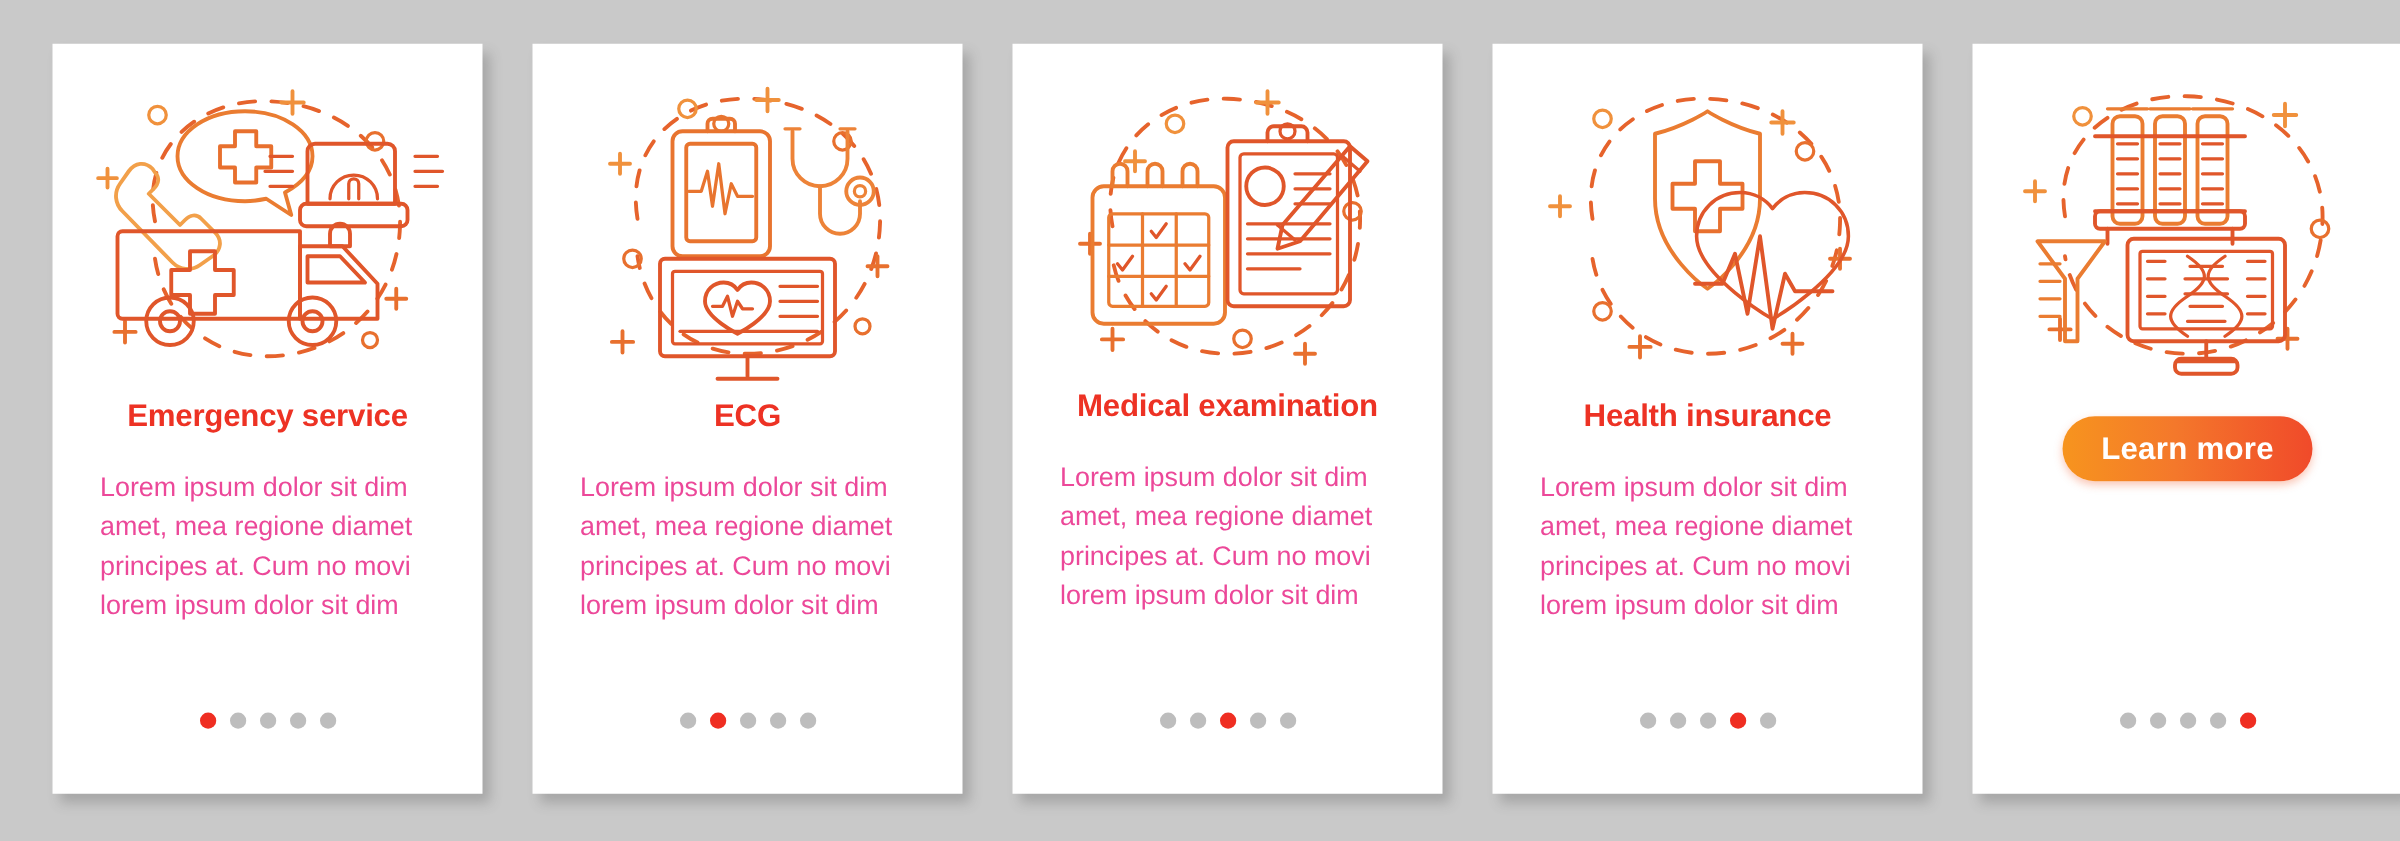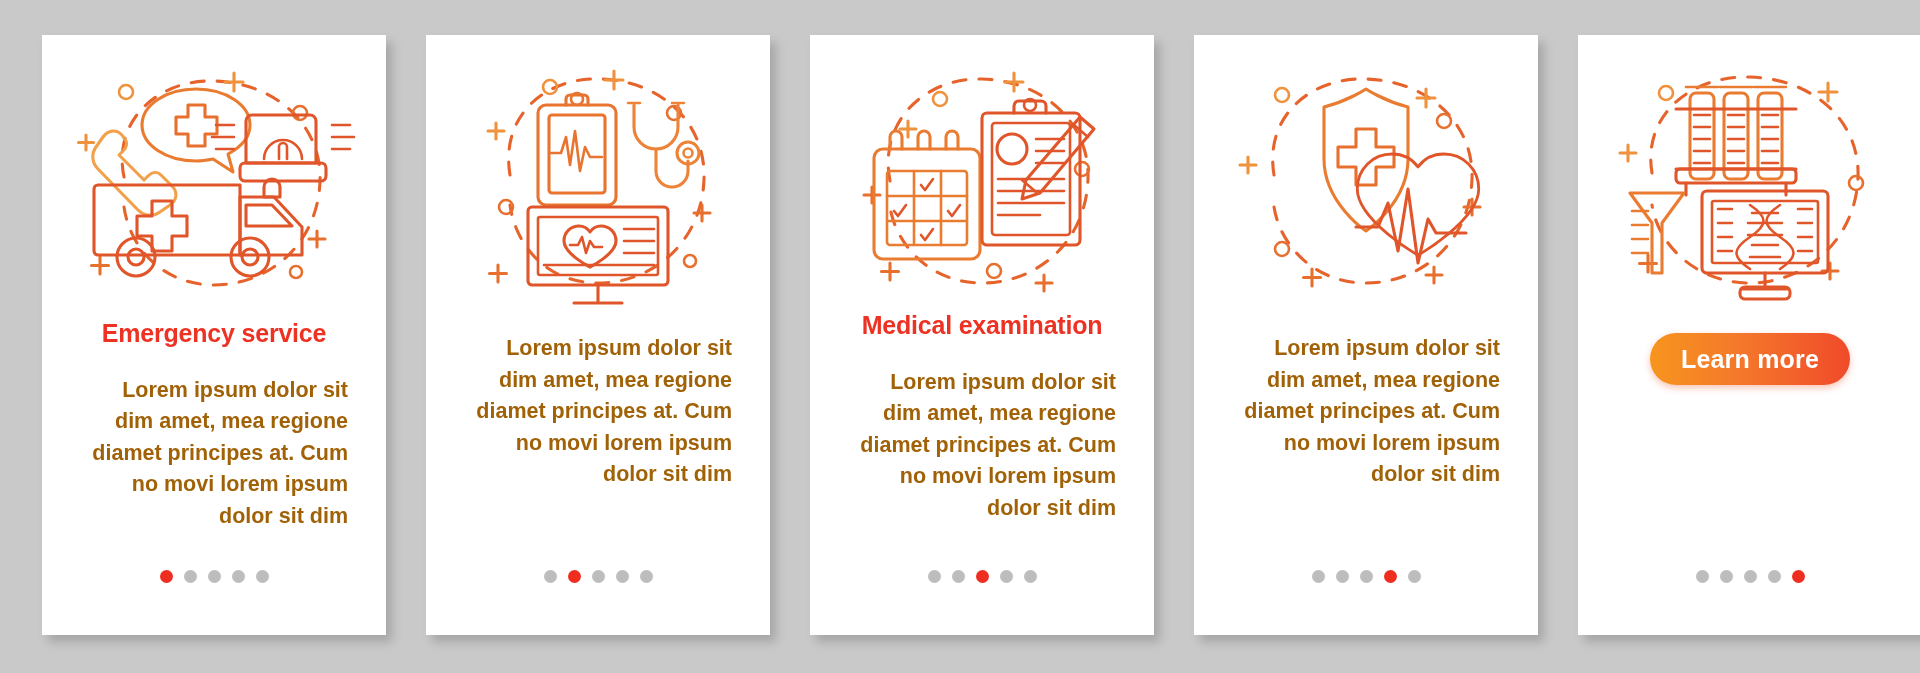--- a/index.html
+++ b/index.html
@@ -63,25 +63,25 @@
     font-weight: bold;
     line-height: 1.18;
     color: #ed3224;
     letter-spacing: -0.2px;
   }
   .card-title.two-line { margin-top: 4px; }
 
   .card-body {
     margin-top: 26px;
     width: 268px;
-    text-align: right;
+    text-align: left;
     font-size: 21.5px;
     line-height: 1.47;
-    color: #a16207;
-    font-weight: 700;
+    color: #ec4899;
+    font-weight: 400;
   }
 
   .dots {
     position: absolute;
     left: 0;
     right: 0;
     bottom: 52px;
     display: flex;
     justify-content: center;
     gap: 11px;
@@ -210,20 +210,21 @@
           <rect class="ln-thin" stroke="#e0562a" x="90" y="160" width="120" height="58" rx="2"></rect>
           <path class="ln" stroke="#e0562a" d="M150,228 v16 M126,246 h48"></path>
 
           <path class="ln" stroke="#e0562a" d="M116,184 c0,-9 7,-15 15,-15 c5,0 9,3 11,6 c2,-3 6,-6 11,-6 c8,0 15,6 15,15 c0,13 -26,26 -26,26 c0,0 -26,-13 -26,-26 z"></path>
           <path class="ln-thin" stroke="#e0562a" d="M122,188 h8 l4,-8 4,16 4,-12 4,6 h8"></path>
 
           <path class="ln-thin" stroke="#e0562a" d="M176,172 h30 M176,184 h30 M176,196 h30"></path>
           <path class="ln-thin" stroke="#e0562a" d="M96,208 h110"></path>
         </svg>
       </div>
+      <div class="card-title">ECG</div>
       <div class="card-body">Lorem ipsum dolor sit dim amet, mea regione diamet principes at. Cum no movi lorem ipsum dolor sit dim</div>
       <div class="dots">
         <span class="dot"></span>
         <span class="dot active"></span>
         <span class="dot"></span>
         <span class="dot"></span>
         <span class="dot"></span>
       </div>
     </div>
 
@@ -287,20 +288,21 @@
           <path class="ln" stroke="#e8702e" d="M96,212 v17 M87.5,220.5 h17"></path>
           <path class="ln" stroke="#e8702e" d="M218,210 v16 M210,218 h16"></path>
 
           <path class="ln" stroke="#ea7c31" d="M108,50 l0,0 c24,-6 42,-18 42,-18 s18,12 42,18 l0,52 c0,44 -42,72 -42,72 s-42,-28 -42,-72 z"></path>
           <path class="ln" stroke="#e8702e" d="M140,72 h20 v18 h18 v20 h-18 v18 h-20 v-18 h-18 v-20 h18 z"></path>
 
           <path class="ln" stroke="#e0562a" d="M160,142 c0,-22 17,-38 38,-38 c12,0 22,6 28,14 c6,-8 16,-14 28,-14 c21,0 38,16 38,38 c0,34 -66,72 -66,72 c0,0 -66,-38 -66,-72 z" transform="translate(-28,-6) scale(0.92) translate(24,8)"></path>
           <path class="ln" stroke="#e0562a" d="M140,170 h22 l10,-24 10,48 10,-62 10,74 10,-44 8,14 h30"></path>
         </svg>
       </div>
+      <div class="card-title">Health insurance</div>
       <div class="card-body">Lorem ipsum dolor sit dim amet, mea regione diamet principes at. Cum no movi lorem ipsum dolor sit dim</div>
       <div class="dots">
         <span class="dot"></span>
         <span class="dot"></span>
         <span class="dot"></span>
         <span class="dot active"></span>
         <span class="dot"></span>
       </div>
     </div>
 

